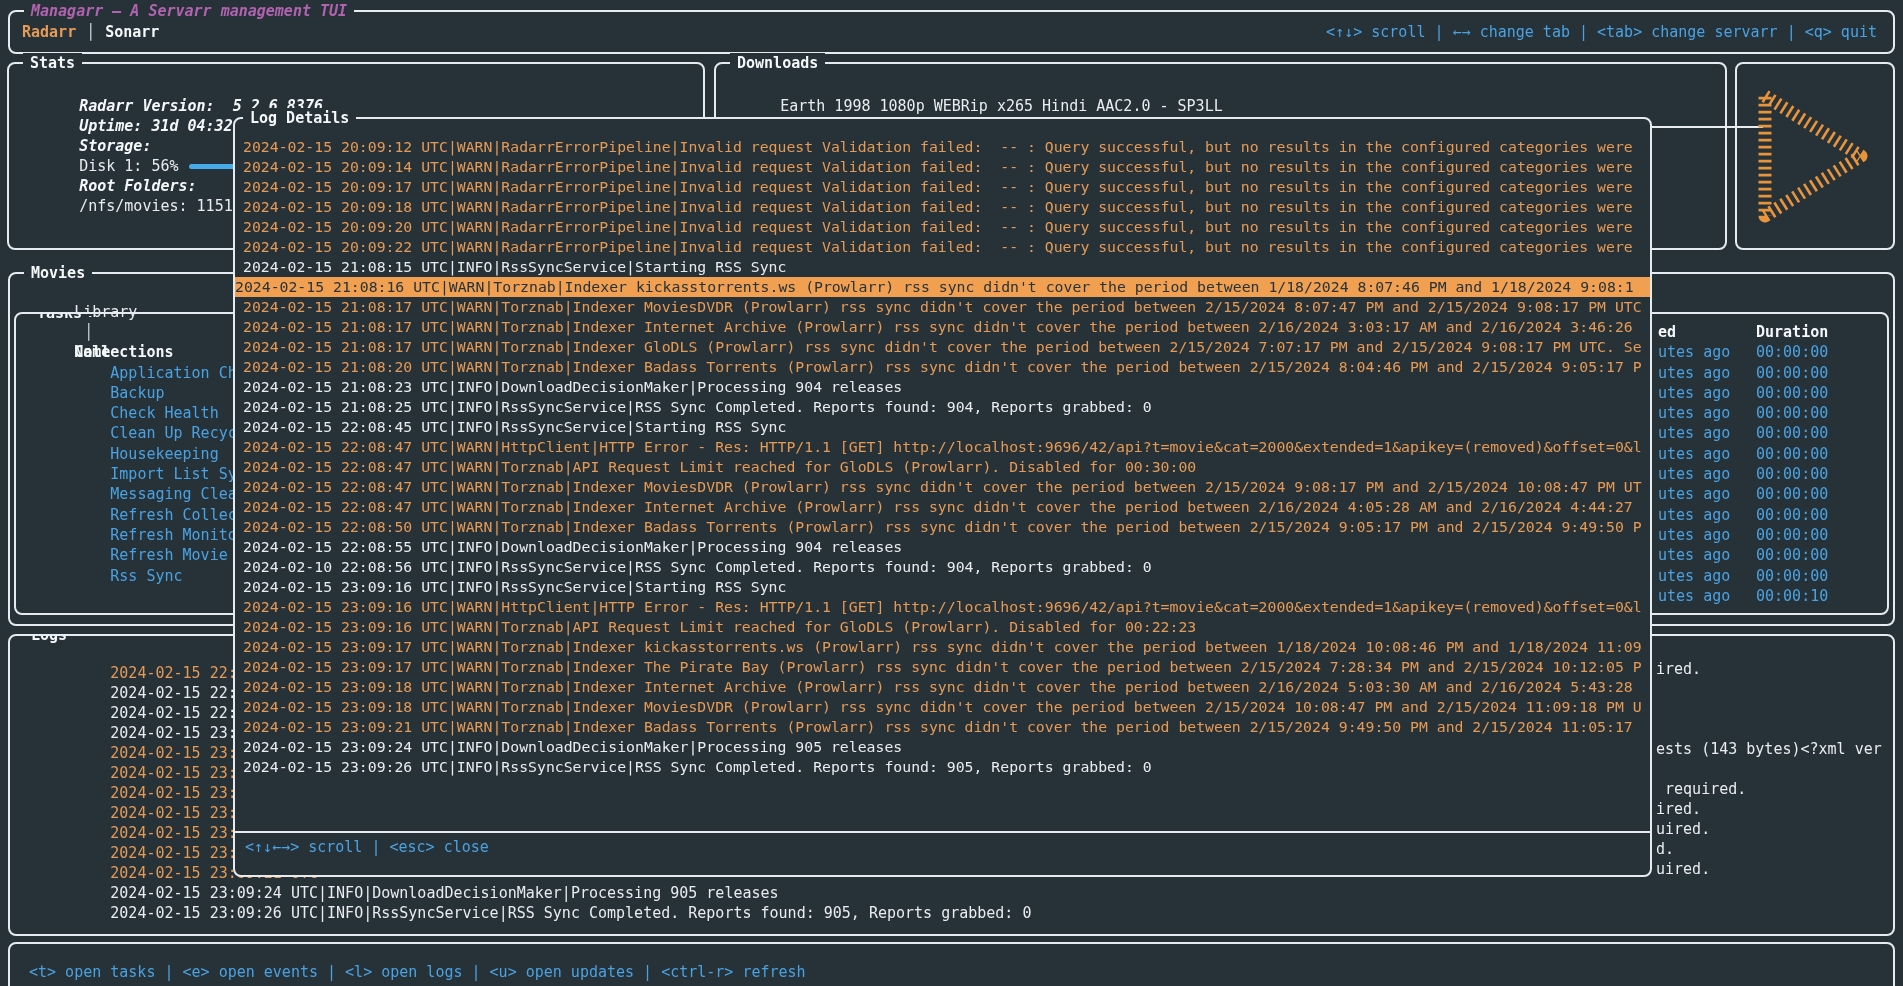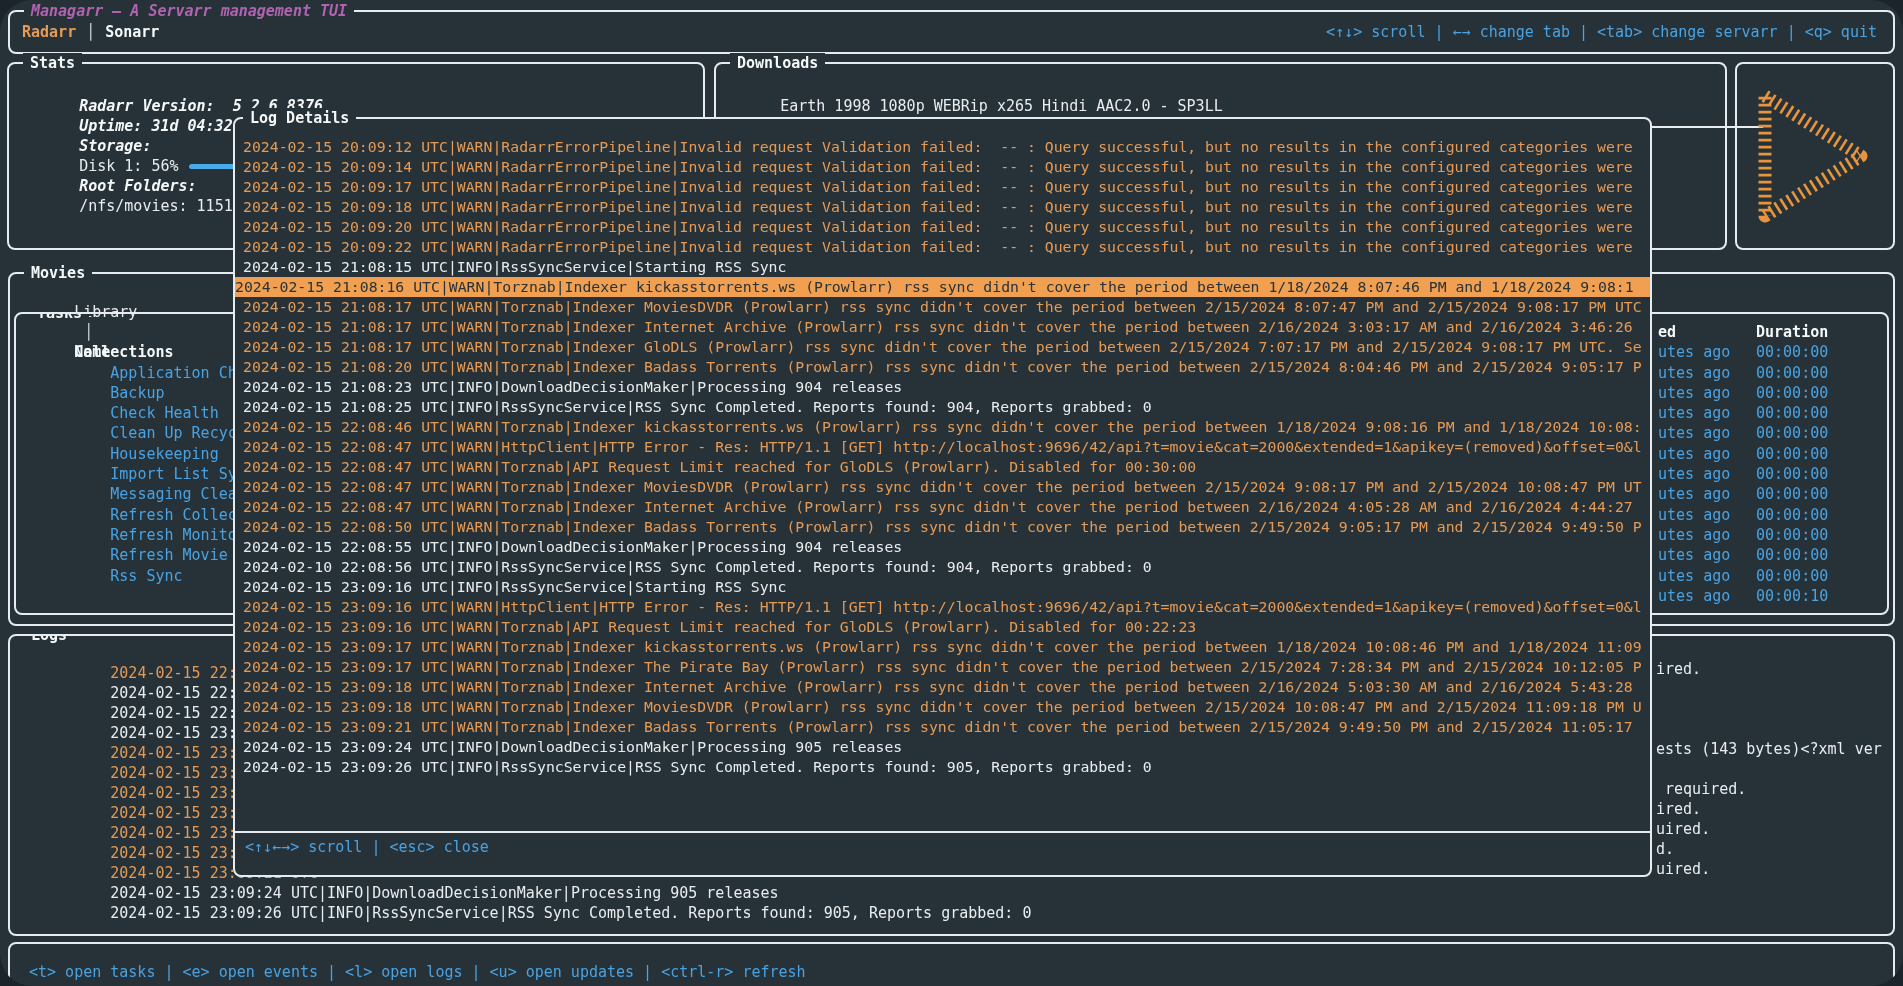--- a/index.html
+++ b/index.html
@@ -6,21 +6,20 @@
     --bg:#263238; --border:#e5ebee; --text:#e9edef; --bright:#f5f8f9; --muted:#cfd8dc;
     --orange:#e59a56; --orangesel:#f0a050; --seltext:#27323a; --blue:#4aa2e2;
     --purple:#b163b0; --logo:#e8943c; --barblue:#46abe8;
   }
   *{margin:0;padding:0;box-sizing:border-box;}
   html,body{background:#1a242a;}
   #screen{
     position:relative; width:1903px; height:986px; background:var(--bg);
     font-family:"DejaVu Sans Mono", monospace; font-size:15px; color:var(--text);
     overflow:hidden;
-    border-radius:32px;
   }
   .box{position:absolute; border:2px solid var(--border); border-radius:8px;}
   .legend{
     position:absolute; top:-11px; left:14px; background:var(--bg); padding:0 7px;
     font-weight:bold; color:var(--bright); line-height:20px; white-space:pre;
   }
   .blue{color:var(--blue);}
   .warn{color:var(--orange);}
   .info{color:var(--text);}
   .frag{color:var(--text);}
@@ -327,22 +326,22 @@
         <div class="mrow warn">2024-02-15 21:08:17 UTC|WARN|Torznab|Indexer Internet Archive (Prowlarr) rss sync didn't cover the period between 2/16/2024 3:03:17 AM and 2/16/2024 3:46:26</div>
 
         <div class="mrow warn">2024-02-15 21:08:17 UTC|WARN|Torznab|Indexer GloDLS (Prowlarr) rss sync didn't cover the period between 2/15/2024 7:07:17 PM and 2/15/2024 9:08:17 PM UTC. Se</div>
 
         <div class="mrow warn">2024-02-15 21:08:20 UTC|WARN|Torznab|Indexer Badass Torrents (Prowlarr) rss sync didn't cover the period between 2/15/2024 8:04:46 PM and 2/15/2024 9:05:17 P</div>
 
         <div class="mrow info">2024-02-15 21:08:23 UTC|INFO|DownloadDecisionMaker|Processing 904 releases</div>
 
         <div class="mrow info">2024-02-15 21:08:25 UTC|INFO|RssSyncService|RSS Sync Completed. Reports found: 904, Reports grabbed: 0</div>
 
-
-        <div class="mrow warn">2024-02-15 22:08:46 UTC|WARN|Torznab|Indexer kickasstorrents.ws (Prowlarr) rss sync didn't cover the period between 1/18/2024 9:08:16 PM and 1/18/2024 10:08:</div>
+        <div class="mrow info">2024-02-15 22:08:45 UTC|INFO|RssSyncService|Starting RSS Sync</div>
+
 
         <div class="mrow warn">2024-02-15 22:08:47 UTC|WARN|HttpClient|HTTP Error - Res: HTTP/1.1 [GET] http://localhost:9696/42/api?t=movie&amp;cat=2000&amp;extended=1&amp;apikey=(removed)&amp;offset=0&amp;l</div>
 
         <div class="mrow warn">2024-02-15 22:08:47 UTC|WARN|Torznab|API Request Limit reached for GloDLS (Prowlarr). Disabled for 00:30:00</div>
 
         <div class="mrow warn">2024-02-15 22:08:47 UTC|WARN|Torznab|Indexer MoviesDVDR (Prowlarr) rss sync didn't cover the period between 2/15/2024 9:08:17 PM and 2/15/2024 10:08:47 PM UT</div>
 
         <div class="mrow warn">2024-02-15 22:08:47 UTC|WARN|Torznab|Indexer Internet Archive (Prowlarr) rss sync didn't cover the period between 2/16/2024 4:05:28 AM and 2/16/2024 4:44:27</div>
 
         <div class="mrow warn">2024-02-15 22:08:50 UTC|WARN|Torznab|Indexer Badass Torrents (Prowlarr) rss sync didn't cover the period between 2/15/2024 9:05:17 PM and 2/15/2024 9:49:50 P</div>

